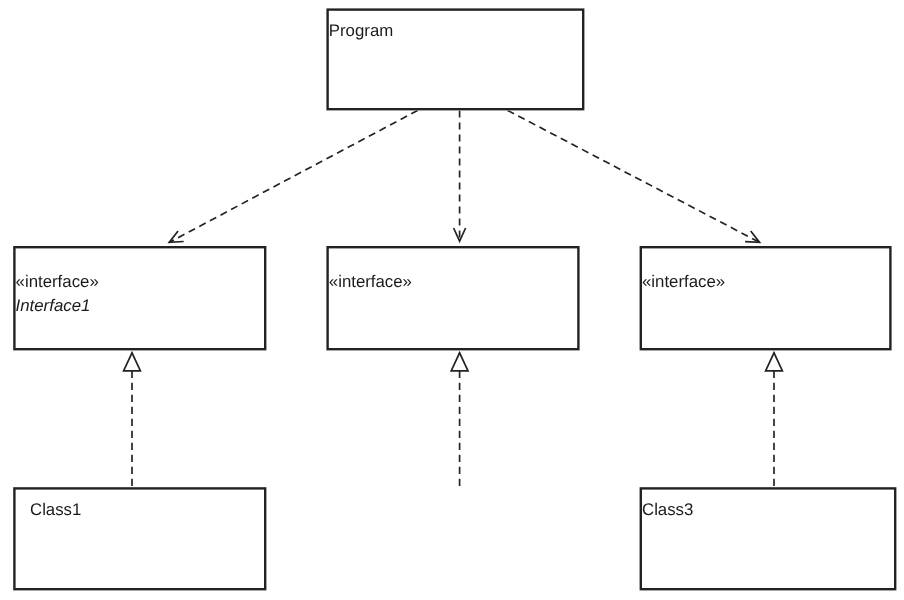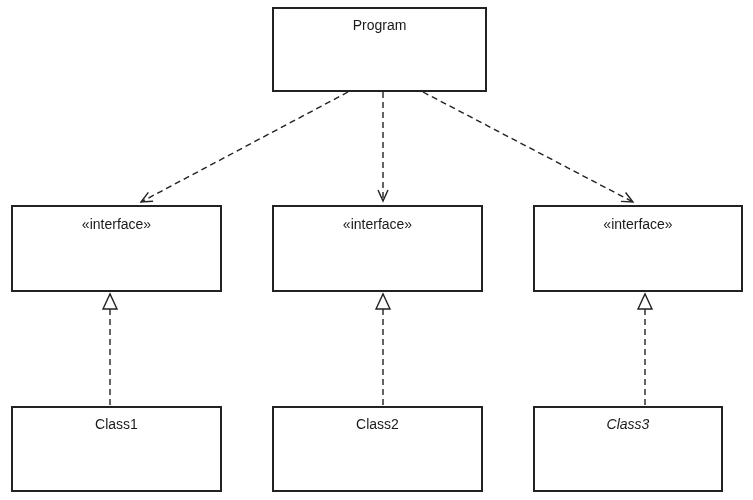--- a/index.html
+++ b/index.html
@@ -22,40 +22,40 @@
     width: 753px;
     height: 500px;
   }
   .node {
     position: absolute;
     box-sizing: border-box;
     background: #ffffff;
     border: 2px solid #222222;
     color: #1a1a1a;
     font-size: 14px;
-    text-align: center;
+    text-align: left;
     line-height: 20px;
   }
   .node .title {
     padding-top: 6px;
   }
   .node .stereotype {
-    padding-top: 7px;
+    padding-top: 17px;
   }
   .node .iface-name {
     font-style: italic;
   }
   
   #program    { left: 272px; top: 7px;   width: 215px; height: 85px; }
   #interface1 { left: 11px;  top: 205px; width: 211px; height: 87px; }
   #interface2 { left: 272px; top: 205px; width: 211px; height: 87px; }
   #interface3 { left: 533px; top: 205px; width: 210px; height: 87px; }
-  #class1     { left: 11px;  top: 406px; width: 211px; height: 86px; }
+  #class1     { left: 11px;  top: 406px; width: 211px; height: 86px; padding-left: 12px; }
   #class2     { left: 272px; top: 406px; width: 211px; height: 86px; }
-  #class3     { left: 533px; top: 406px; width: 190px; height: 86px; font-style: italic; }
+  #class3     { left: 533px; top: 406px; width: 214px; height: 86px; }
 
   .edge {
     stroke: #222222;
     stroke-width: 1.4;
     fill: none;
     stroke-dasharray: 6 4;
   }
 </style>
 </head>
 <body>
@@ -80,35 +80,33 @@
     <path class="edge" d="M383,405 L383,294" marker-end="url(#hollowTriangle)"></path>
     <path class="edge" d="M645,405 L645,294" marker-end="url(#hollowTriangle)"></path>
   </svg>
 
   <div class="node" id="program">
     <div class="title">Program</div>
   </div>
 
   <div class="node" id="interface1">
     <div class="stereotype">«interface»</div>
+    <div class="iface-name">Interface1</div>
   </div>
 
   <div class="node" id="interface2">
     <div class="stereotype">«interface»</div>
   </div>
 
   <div class="node" id="interface3">
     <div class="stereotype">«interface»</div>
   </div>
 
   <div class="node" id="class1">
     <div class="title">Class1</div>
   </div>
 
-  <div class="node" id="class2">
-    <div class="title">Class2</div>
-  </div>
 
   <div class="node" id="class3">
     <div class="title">Class3</div>
   </div>
 
 </div>
 
 </body></html>

